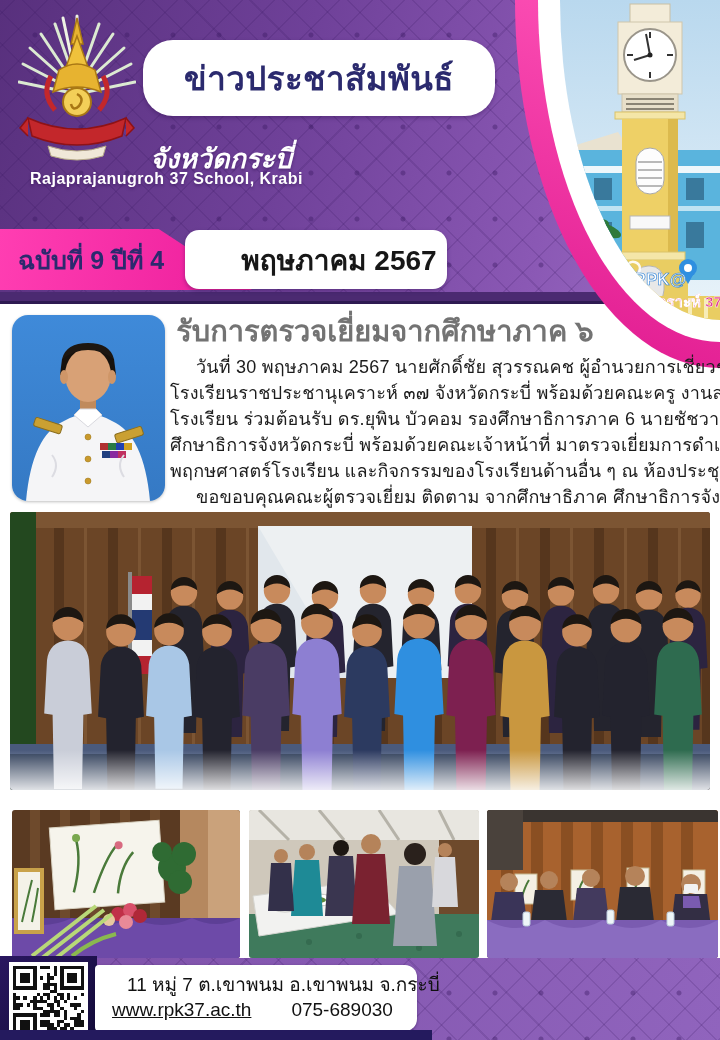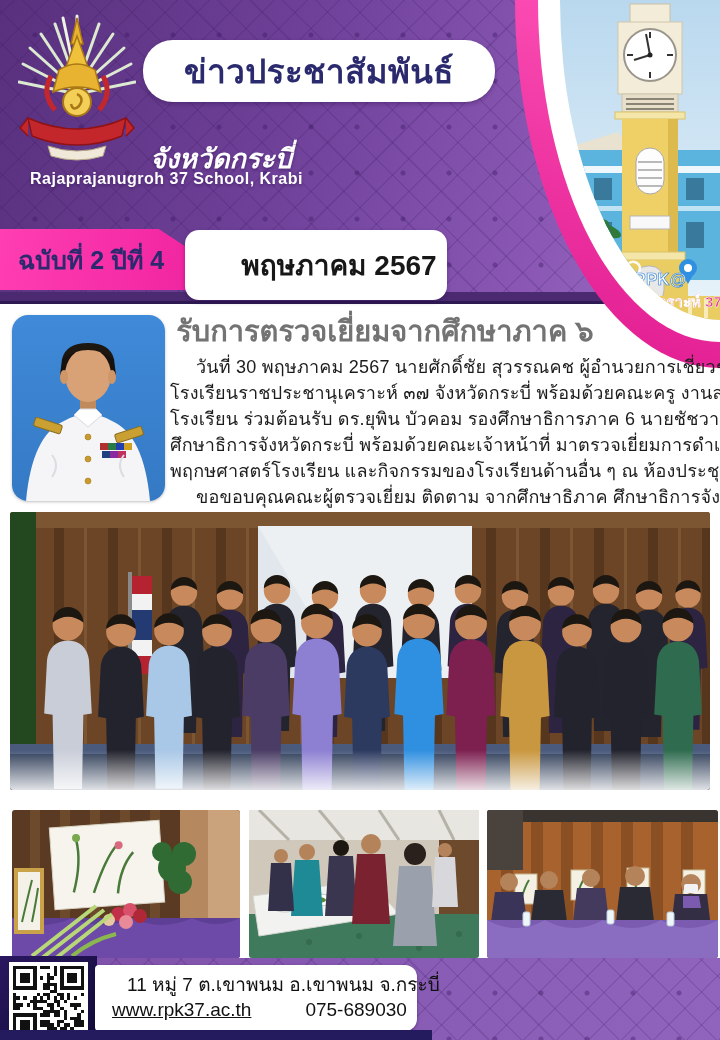--- a/index.html
+++ b/index.html
@@ -17,32 +17,32 @@
   .damask::before{
     content:"";position:absolute;inset:0;pointer-events:none;
     background-image:
       repeating-linear-gradient(45deg,rgba(52,20,92,.16) 0 1.5px,transparent 1.5px 23px),
       repeating-linear-gradient(-45deg,rgba(52,20,92,.16) 0 1.5px,transparent 1.5px 23px),
       radial-gradient(rgba(55,22,95,.38) 2px,transparent 3px);
     background-size:auto,auto,46px 46px;background-position:0 0,0 0,12px 12px;
   }
   .logo{position:absolute;left:18px;top:6px;width:118px;height:158px;}
   .badge-pill{
-    position:absolute;left:143px;top:40px;width:352px;height:62px;background:#fff;
+    position:absolute;left:143px;top:40px;width:352px;height:76px;background:#fff;
     border-radius:30px;display:flex;align-items:center;justify-content:center;
     color:#2b2a6e;font-weight:bold;font-size:33px;letter-spacing:.5px;
     box-shadow:0 2px 4px rgba(40,10,70,.35);
   }
   .school-th{position:absolute;left:150px;color:#fff;font-weight:bold;font-size:27px;text-shadow:0 2px 3px rgba(40,10,70,.4);white-space:nowrap;}
   .school-th.l1{top:104px;}
   .school-th.l2{top:137px;font-style:italic;}
   .school-en{position:absolute;left:30px;top:170px;color:#fff;font-weight:bold;font-size:16px;letter-spacing:.5px;text-shadow:0 2px 3px rgba(40,10,70,.4);white-space:nowrap;}
   
   .month-box{
-    position:absolute;left:185px;top:230px;width:262px;height:70px;background:#fff;
+    position:absolute;left:185px;top:230px;width:262px;height:59px;background:#fff;
     border-radius:14px;display:flex;align-items:center;justify-content:center;
     padding-left:46px;color:#171717;font-weight:bold;font-size:28px;white-space:nowrap;
     box-shadow:0 2px 4px rgba(40,10,70,.35);
   }
   .issue-poly{
     position:absolute;left:0;top:229px;width:252px;height:61px;
     background:linear-gradient(100deg,#ff3eb2,#ec1d9b);
     clip-path:polygon(0 0,63% 0,100% 100%,0 100%);
     display:flex;align-items:center;color:#2b2a6e;font-weight:bold;font-size:25px;
     padding-left:18px;white-space:nowrap;
@@ -67,21 +67,21 @@
   .ph3{left:487px;top:810px;width:231px;height:148px;}
   
   .footer{position:absolute;left:0;top:958px;width:720px;height:82px;background:linear-gradient(100deg,#7d50a8,#9064bd);}
   .qr-panel{position:absolute;left:0;top:956px;width:97px;height:84px;background:linear-gradient(140deg,#2a1760,#120b38);}
   .qr{position:absolute;left:9px;top:962px;width:79px;height:79px;background:#fff;padding:4px;}
   .info-box{
     position:absolute;left:95px;top:965px;width:322px;height:66px;background:#fff;
     border-radius:4px 12px 12px 4px;box-shadow:0 1px 3px rgba(20,5,50,.4);
   }
   .addr{position:absolute;left:127px;top:969px;font-size:19px;color:#111;white-space:nowrap;}
-  .contact{position:absolute;left:112px;top:999px;font-size:19px;color:#111;white-space:nowrap;display:flex;gap:54px;}
+  .contact{position:absolute;left:112px;top:999px;font-size:19px;color:#111;white-space:nowrap;display:flex;gap:40px;}
   .site{color:#111;text-decoration:underline;}
   .bottom-strip{position:absolute;left:0;top:1030px;width:432px;height:10px;background:#241a5e;}
 </style>
 </head>
 <body>
 
 <div class="page">
 
   <header class="header damask">
 
@@ -116,21 +116,21 @@
         <path d="M30 140 q29 10 58 0 l-3 10 q-26 8 -52 0 z" fill="#f0e8d8" stroke="#b5a988" stroke-width="1"></path>
       </g>
     </svg>
 
     <div class="badge-pill">ข่าวประชาสัมพันธ์</div>
     <div class="school-th l2">จังหวัดกระบี่</div>
     <div class="school-en">Rajaprajanugroh  37 School, Krabi</div>
 
     <div class="header-strip"></div>
 
-    <div class="issue-poly">ฉบับที่ 2 ปีที่ 4</div>
+    <div class="issue-poly">ฉบับที่ 9 ปีที่ 4</div>
     <div class="month-box">พฤษภาคม  2567</div>
 
     <div class="band pink"></div>
     <div class="band white"></div>
     <div class="tower-clip">
       <svg viewBox="0 0 160 320" width="160" height="320">
         <defs>
           <linearGradient id="skyg" x1="0" y1="0" x2="0" y2="1">
             <stop offset="0" stop-color="#b9d8ee"></stop>
               <stop offset="1" stop-color="#eaf4fa"></stop>

